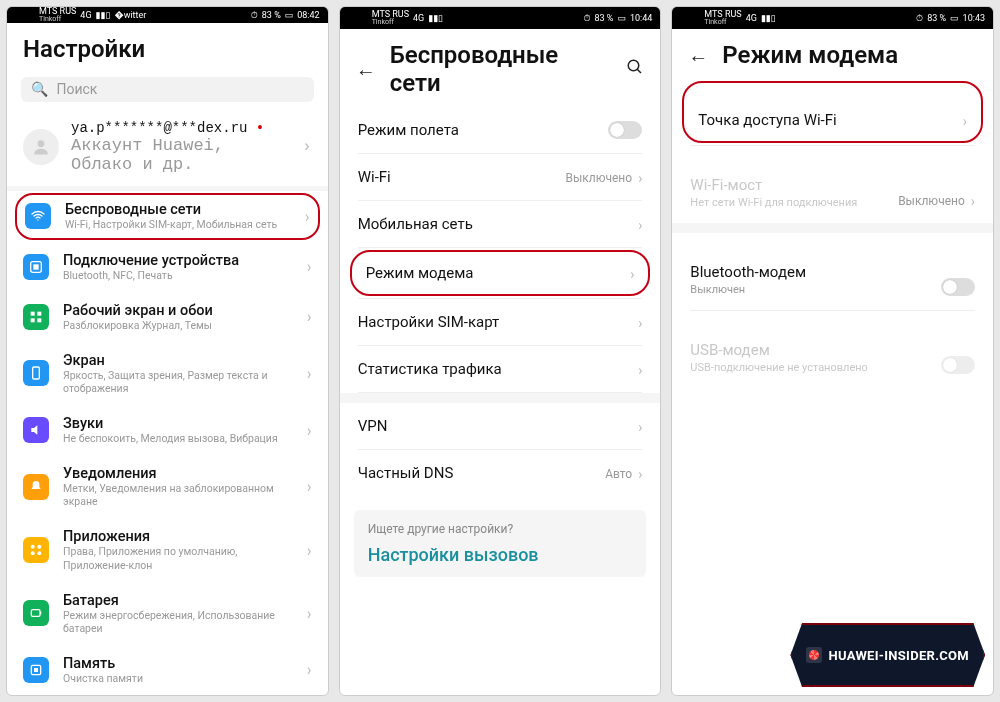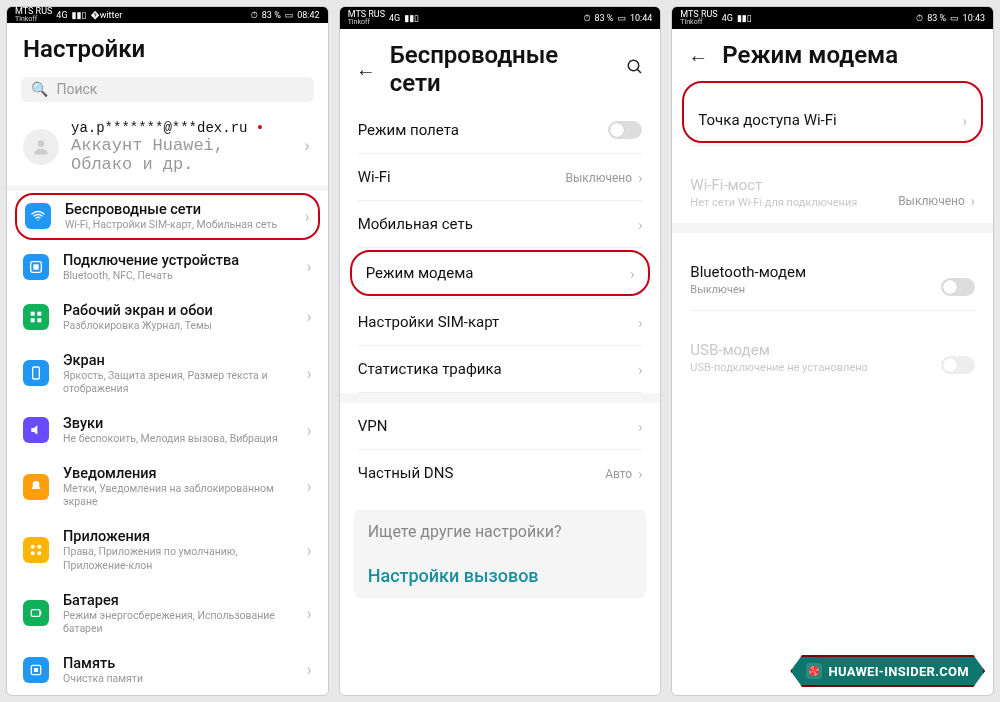--- a/index.html
+++ b/index.html
@@ -28,21 +28,21 @@
     height: 22px;
     background: #000;
     color: #fff;
     display: flex;
     align-items: center;
     justify-content: space-between;
     padding: 0 8px;
     font-size: 9px;
   }
   .sb-left, .sb-right { display: flex; align-items: center; gap: 4px; }
-  .sb-carrier { line-height: 1; }
+  .sb-carrier { line-height: 1; margin-left: 24px; }
   .sb-carrier div:first-child { font-size:9px; }
   .sb-carrier div:last-child { font-size:7px; opacity:.8; }
 
   .header {
     display: flex;
     align-items: center;
     padding: 12px 16px 10px 16px;
     gap: 14px;
   }
   .header-back { font-size: 20px; color:#222; }
@@ -111,27 +111,27 @@
   }
   .toggle::after{
     content:""; position:absolute; width:14px; height:14px; background:#fff;
     border-radius:50%; top:2px; left:2px; box-shadow:0 0 1px rgba(0,0,0,.3);
   }
   .toggle.dis { opacity:.5; }
 
   .footer-box {
     margin:14px; background:#f5f5f5; border-radius:6px; padding:12px 14px;
   }
-  .footer-box .q { font-size:16px; color:#888; margin-bottom:24px;}
+  .footer-box .q { font-size:12px; color:#888; margin-bottom:8px;}
   .footer-box .link { font-size:18px; color:#1a8f9e; font-weight:500;}
 
   .watermark {
     position:absolute; right:8px; bottom:8px;
-    background:#0f766e; color:#fff; font-weight:700; font-size:13px;
-    padding:6px 14px; border:2px solid #7a000c;
+    background:#0f172a; color:#fff; font-weight:700; font-size:13px;
+    padding:22px 14px; border:2px solid #7a000c;
     clip-path: polygon(6% 0,94% 0,100% 50%,94% 100%,6% 100%,0 50%);
     letter-spacing:.3px;
     display:flex; align-items:center; gap:6px;
   }
   .wm-logo {
     width:16px;height:16px;border-radius:3px;background:#fff2;
     display:flex;align-items:center;justify-content:center;
   }
   .wm-logo::before{content:"";width:10px;height:10px;border-radius:50%;
     background: conic-gradient(#f33 0 45deg,#f77 45deg 90deg,#f33 90deg 135deg,#f77 135deg 180deg,#f33 180deg 225deg,#f77 225deg 270deg,#f33 270deg 315deg,#f77 315deg 360deg);}

